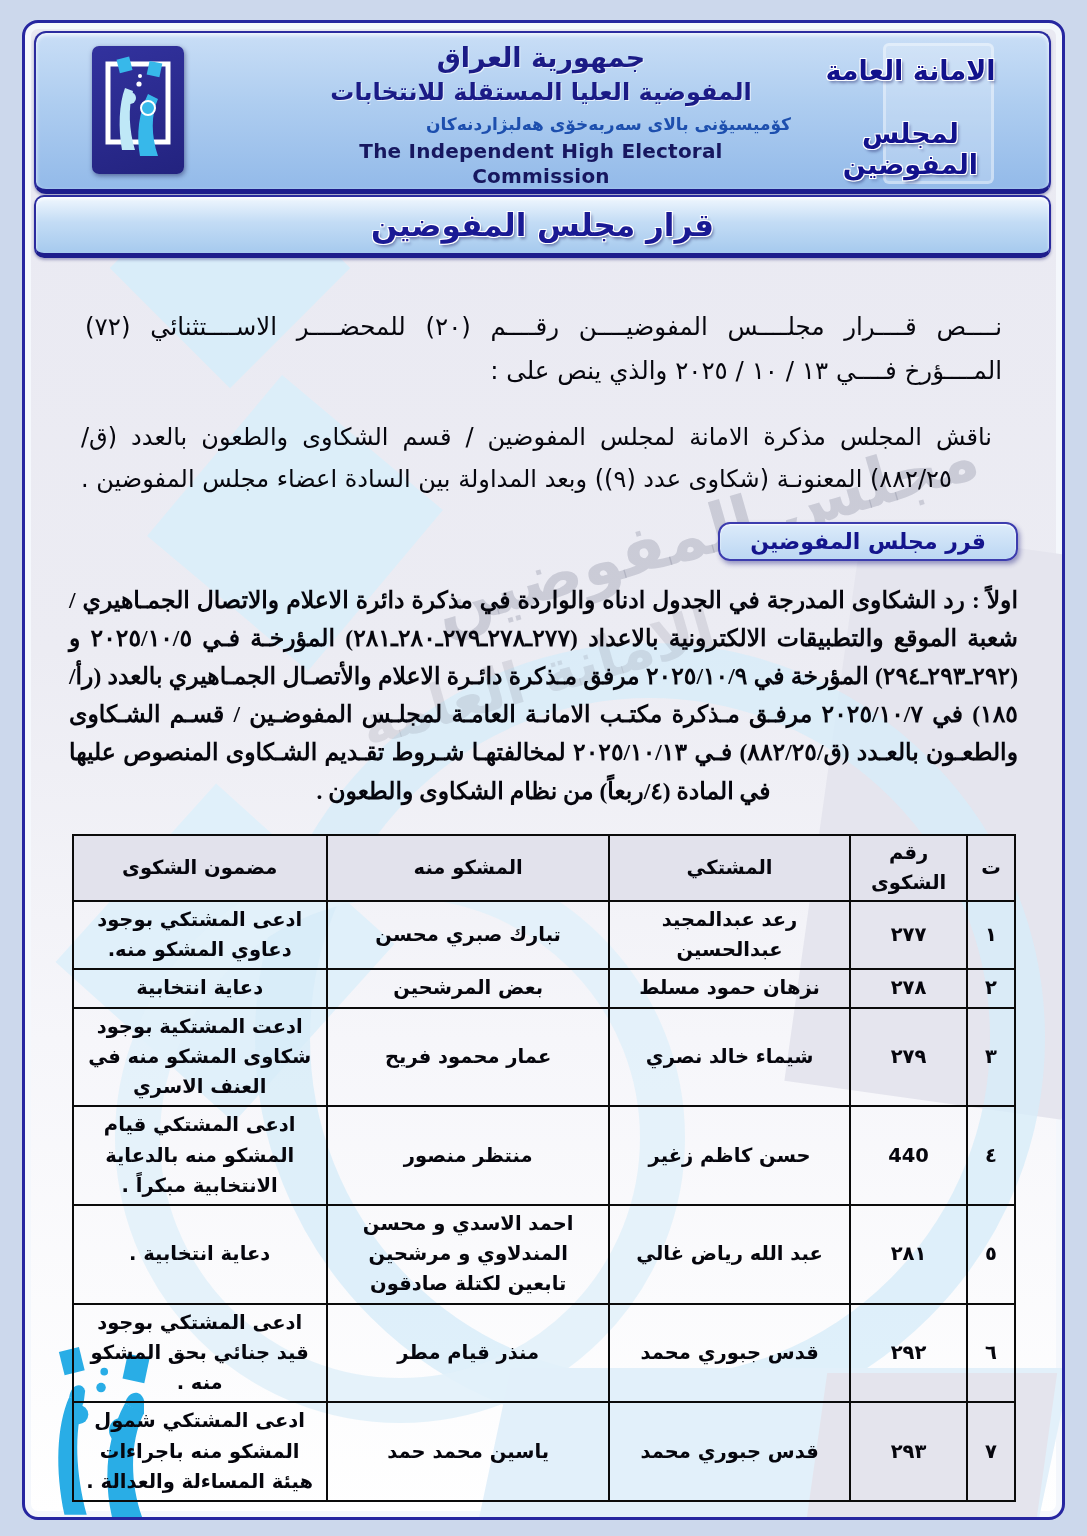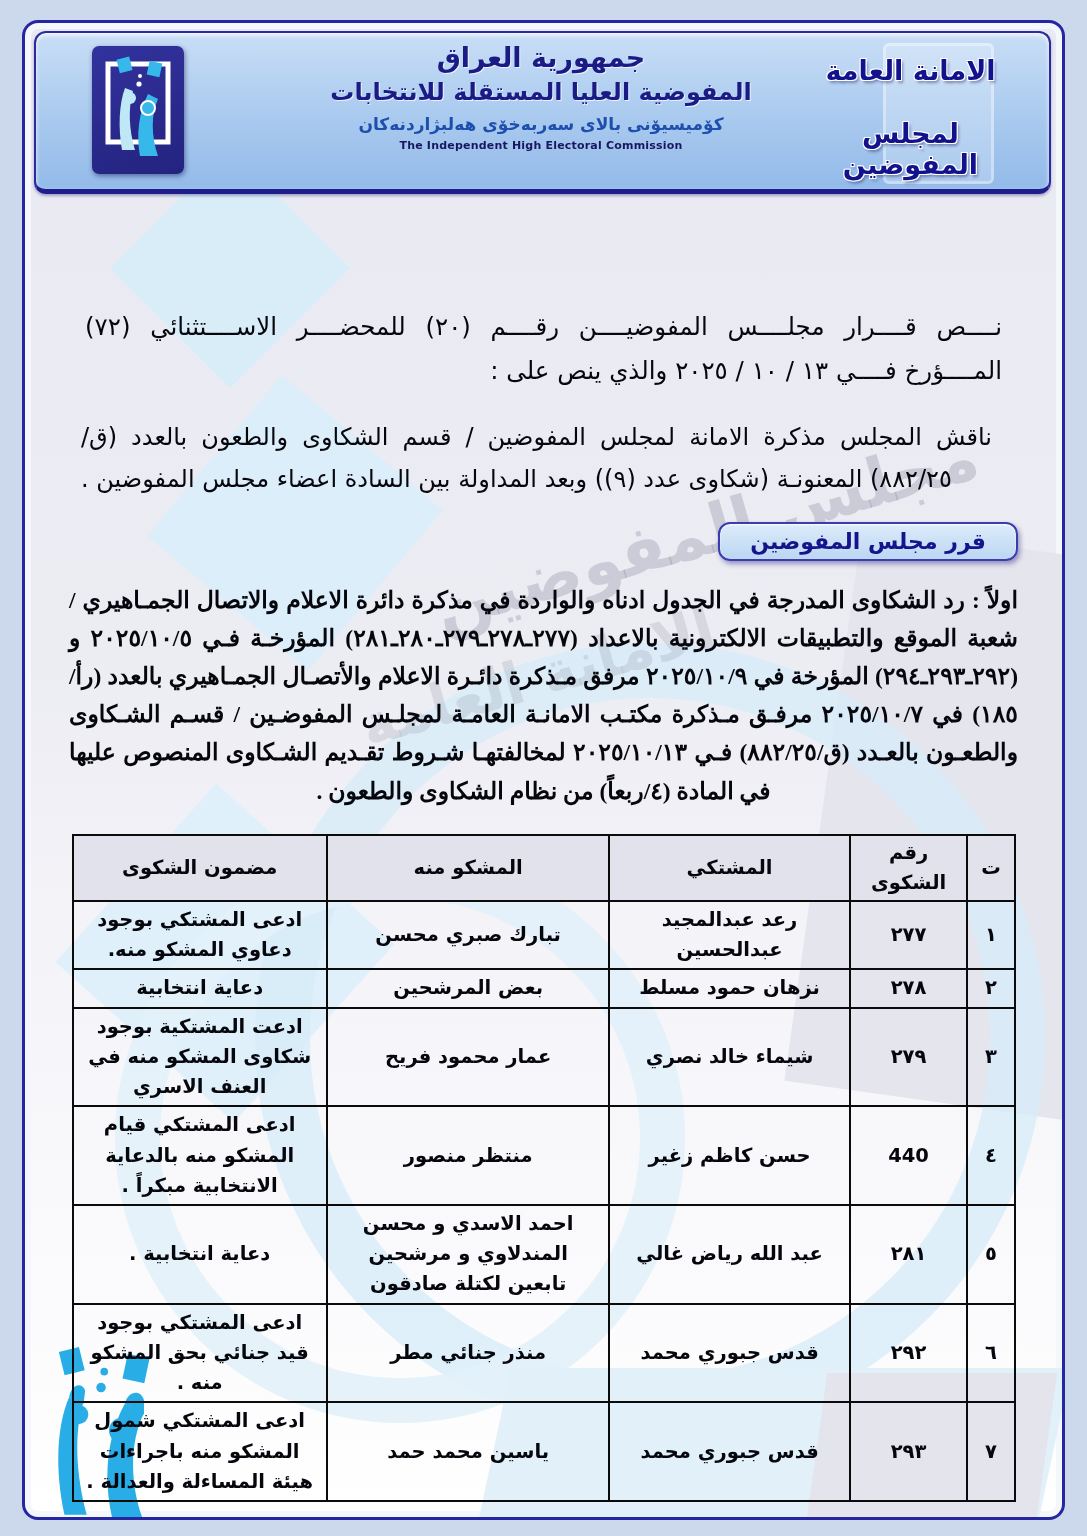--- a/index.html
+++ b/index.html
@@ -31,22 +31,22 @@
     box-shadow:inset 0 2px 4px rgba(255,255,255,.85), 0 2px 3px rgba(30,30,110,.35);
   }
   .logo-box{
     position:absolute;left:56px;top:13px;width:92px;height:128px;border-radius:7px;
     background:linear-gradient(160deg,#32329e 0%,#23237f 100%);
     box-shadow:1px 2px 5px rgba(20,20,80,.5);
   }
   .hdr-center{position:absolute;left:255px;top:8px;width:500px;text-align:center;line-height:1.25;}
   .hdr-c1{font-size:27px;font-weight:bold;color:#1b1b86;text-shadow:1px 1px 0 #e8f1fb;}
   .hdr-c2{font-size:24px;font-weight:bold;color:#1b1b86;text-shadow:1px 1px 0 #e8f1fb;margin-top:2px;}
-  .hdr-c3{font-size:17px;font-weight:bold;color:#1d4fae;margin-top:7px;}
-  .hdr-c4{font-size:11px;font-weight:bold;color:#17175f;margin-top:4px;letter-spacing:.2px;}
+  .hdr-c3{font-size:17px;font-weight:bold;color:#1d4fae;margin-top:7px;text-align:right;}
+  .hdr-c4{font-size:20px;font-weight:bold;color:#17175f;margin-top:4px;letter-spacing:.2px;}
   .hdr-right{position:absolute;right:26px;top:22px;width:225px;text-align:center;}
   .hdr-r-line{
     font-size:27px;font-weight:bold;color:#12128c;
     text-shadow:1px 1px 0 #fff,-1px -1px 0 #fff,1px -1px 0 #fff,-1px 1px 0 #fff,2px 3px 3px rgba(20,20,90,.4);
   }
   .hdr-r-line + .hdr-r-line{margin-top:32px;}
   .hdr-wm-logo{
     position:absolute;right:55px;top:10px;width:105px;height:135px;border-radius:6px;
     background:rgba(255,255,255,.22);border:3px solid rgba(255,255,255,.35);
   }
@@ -142,20 +142,23 @@
       <div class="hdr-c3">كۆميسيۆنى بالاى سەربەخۆى هەلبژاردنەكان</div>
       <div class="hdr-c4">The Independent High Electoral Commission</div>
     </div>
     <div class="hdr-wm-logo"></div>
     <div class="hdr-right">
       <div class="hdr-r-line">الامانة العامة</div>
       <div class="hdr-r-line">لمجلس المفوضين</div>
     </div>
   </div>
 
+  <div class="title-bar">
+    <span class="title-text">قرار مجلس المفوضين</span>
+  </div>
 
   <div class="content">
     <p class="p1">نــــص قــــرار مجلــــس المفوضيــــن رقــــم (٢٠) للمحضــــر الاســــتثنائي (٧٢) المــــؤرخ فــــي ١٣ / ١٠ / ٢٠٢٥ والذي ينص على :</p>
 
     <p class="p2"><span>ناقش المجلس مذكرة الامانة لمجلس المفوضين / قسم الشكاوى والطعون بالعدد (ق/٨٨٢/٢٥) المعنونـة</span> <span>(شكاوى عدد (٩))</span> <span>وبعد المداولة بين السادة اعضاء مجلس المفوضين .</span></p>
 
     <div class="badge-row">
       <span class="badge">قرر مجلس المفوضين</span>
     </div>
 
@@ -211,21 +214,21 @@
             <td>٥</td>
             <td>٢٨١</td>
             <td>عبد الله رياض غالي</td>
             <td>احمد الاسدي و محسن المندلاوي و مرشحين تابعين لكتلة صادقون</td>
             <td>دعاية انتخابية .</td>
           </tr>
           <tr>
             <td>٦</td>
             <td>٢٩٢</td>
             <td>قدس جبوري محمد</td>
-            <td>منذر جنائي مطر</td>
+            <td>منذر قيام مطر</td>
             <td>ادعى المشتكي بوجود قيد جنائي بحق المشكو منه .</td>
           </tr>
           <tr>
             <td>٧</td>
             <td>٢٩٣</td>
             <td>قدس جبوري محمد</td>
             <td>ياسين محمد حمد</td>
             <td>ادعى المشتكي شمول المشكو منه باجراءات هيئة المساءلة والعدالة .</td>
           </tr>
         </tbody>

